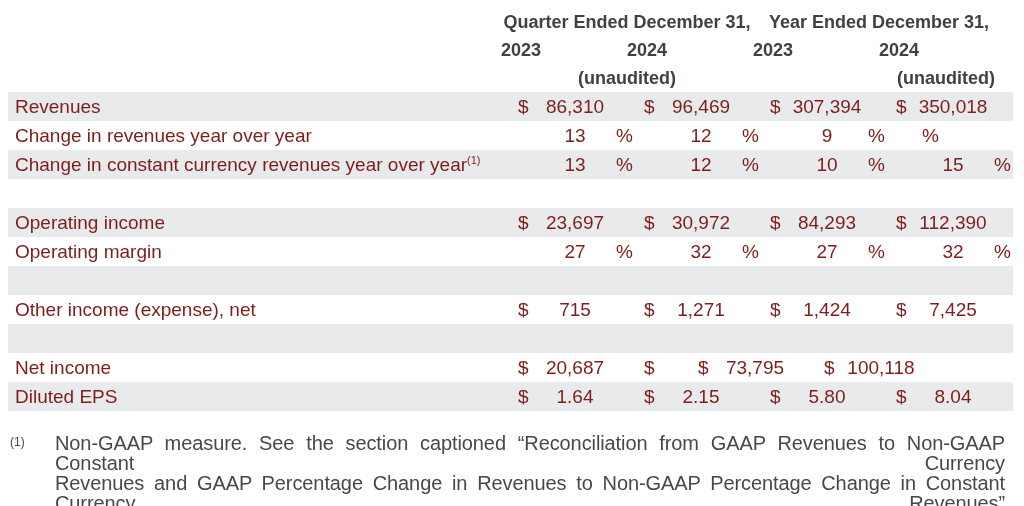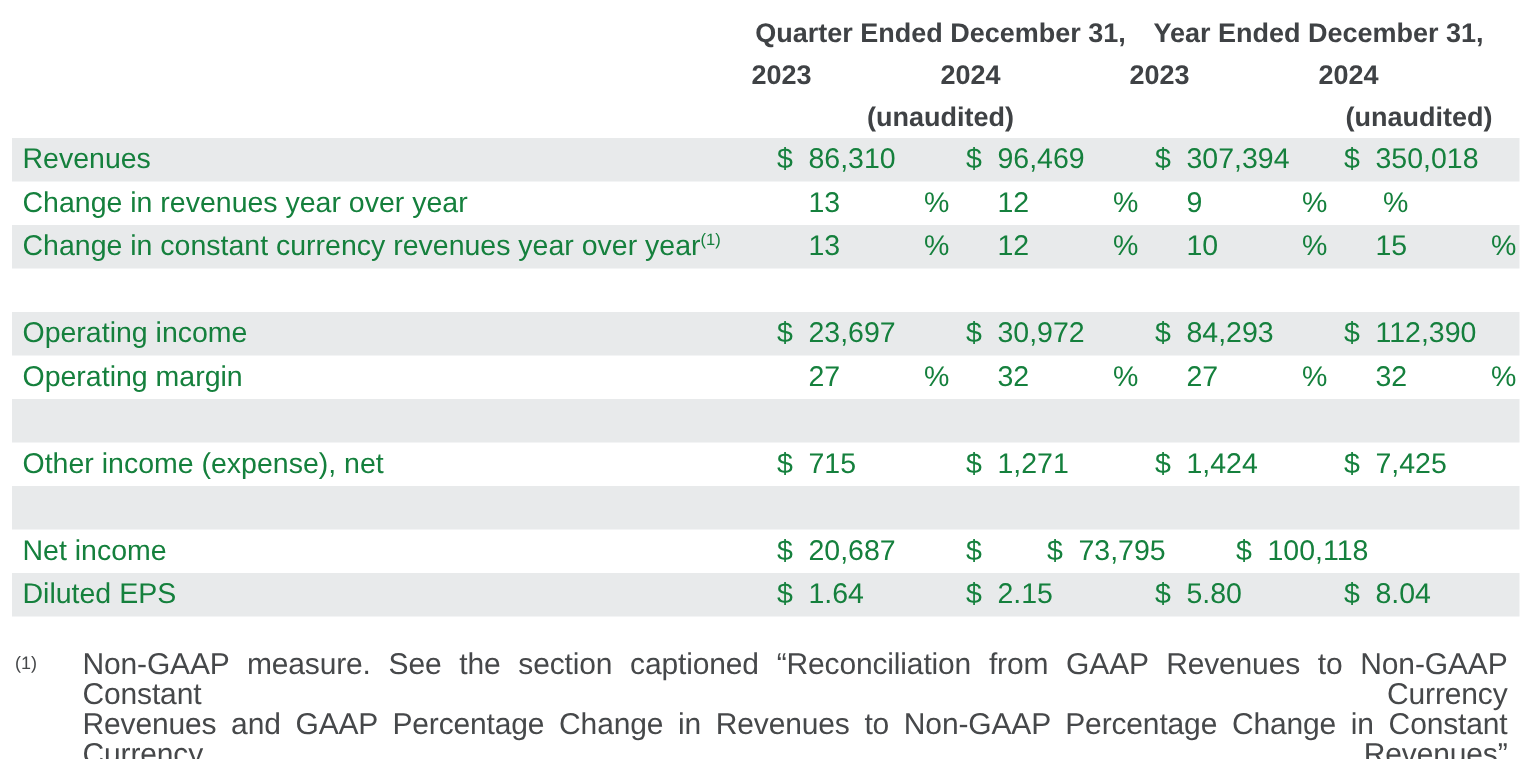--- a/index.html
+++ b/index.html
@@ -32,21 +32,21 @@
   .hyear   { width: 126px; flex: none; }
   .hunaud-right { text-align: right; padding-right: 10px; box-sizing: border-box; }
 
   
   .tbody { margin-left: 8px; width: 1005px; }
   .trow {
     display: flex;
     height: 29px;
     line-height: 29px;
     font-size: 19px;
-    color: #15803d;
+    color: #7f1d1d;
     white-space: nowrap;
   }
   .trow.shaded { background: #e8eaeb; }
   .c-label {
     width: 501px; flex: none;
     padding-left: 7px;
     box-sizing: border-box;
     overflow: hidden;
   }
   .c-label sup {
@@ -55,21 +55,21 @@
     vertical-align: 7px;
   }
   .c-sym {
     width: 30px; flex: none;
     padding-left: 9px;
     box-sizing: border-box;
     text-align: left;
   }
   .c-val {
     width: 72px; flex: none;
-    text-align: left;
+    text-align: center;
   }
   .c-suf {
     width: 24px; flex: none;
     padding-left: 5px;
     box-sizing: border-box;
     text-align: left;
   }
 
   
   .footnote {

